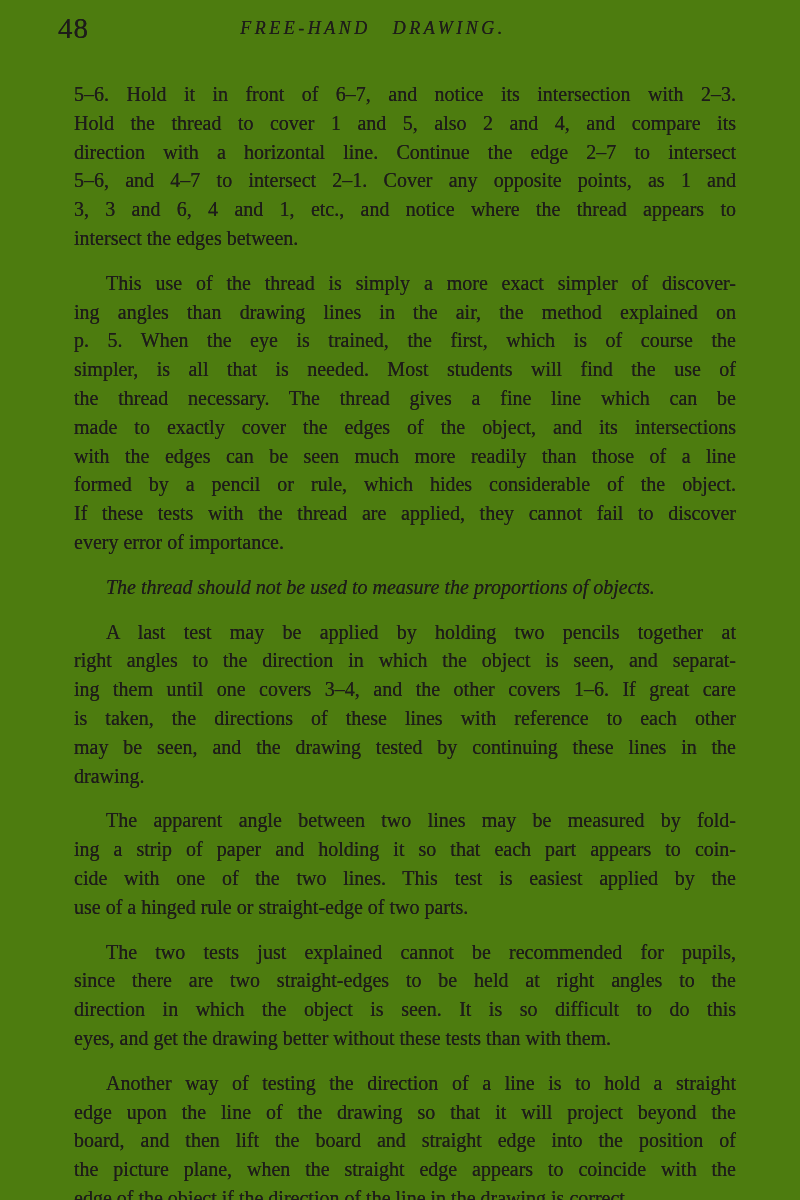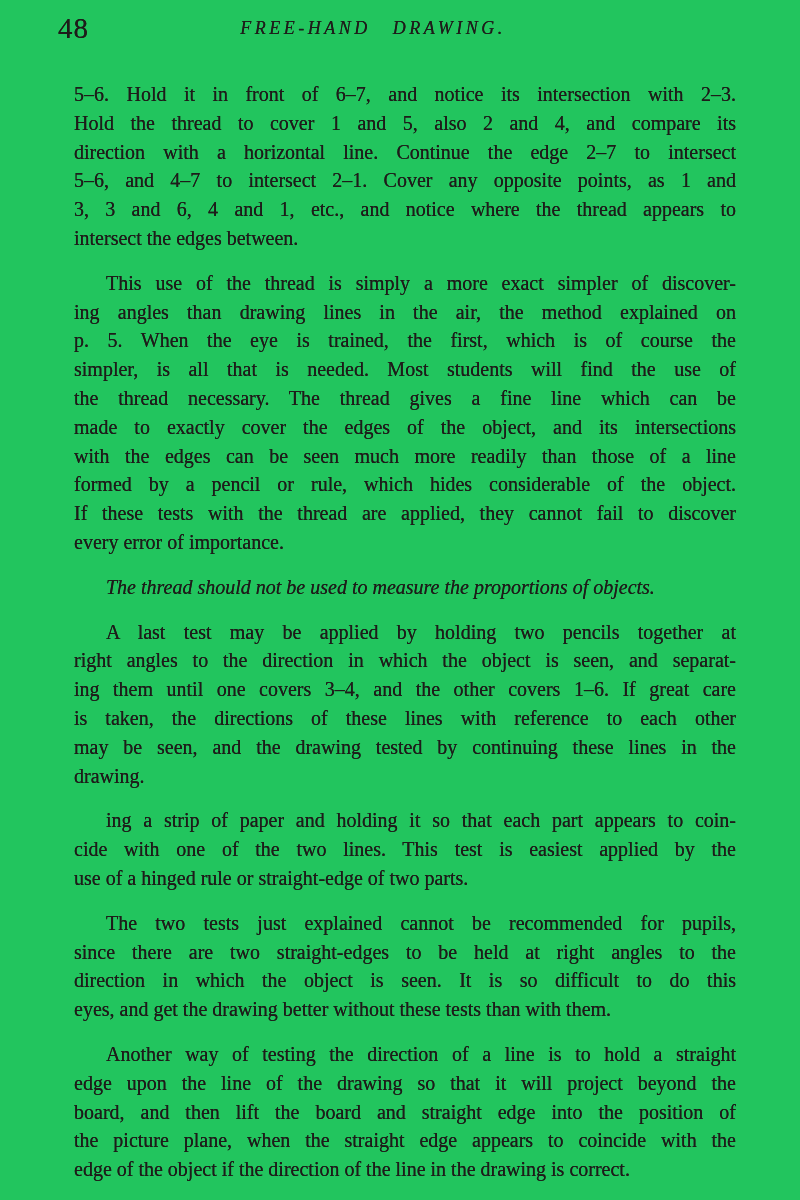--- a/index.html
+++ b/index.html
@@ -4,21 +4,21 @@
 <style>
   html, body {
     margin: 0;
     padding: 0;
     background: #ffffff;
   }
   .page {
     position: relative;
     width: 800px;
     height: 1200px;
-    background: #22c55e;
+    background: #4d7c0f;
     overflow: hidden;
     font-family: "Liberation Serif", "DejaVu Serif", serif;
     color: #1e1c1a;
   }
   .pagehead {
     position: absolute;
     top: 10px;
     left: 58px;
     width: 694px;
     height: 44px;
@@ -106,20 +106,21 @@
       </p>
       <p class="para indent">
         <span class="line">A last test may be applied by holding two pencils together at</span>
         <span class="line">right angles to the direction in which the object is seen, and separat-</span>
         <span class="line">ing them until one covers 3–4, and the other covers 1–6.  If great care</span>
         <span class="line">is taken, the directions of these lines with reference to each other</span>
         <span class="line">may be seen, and the drawing tested by continuing these lines in the</span>
         <span class="line last">drawing.</span>
       </p>
       <p class="para indent">
+        <span class="line">The apparent angle between two lines may be measured by fold-</span>
         <span class="line">ing a strip of paper and holding it so that each part appears to coin-</span>
         <span class="line">cide with one of the two lines.  This test is easiest applied by the</span>
         <span class="line last">use of a hinged rule or straight-edge of two parts.</span>
       </p>
       <p class="para indent">
         <span class="line">The two tests just explained cannot be recommended for pupils,</span>
         <span class="line">since there are two straight-edges to be held at right angles to the</span>
         <span class="line">direction in which the object is seen.  It is so difficult to do this</span>
         <span class="line last">eyes, and get the drawing better without these tests than with them.</span>
       </p>

